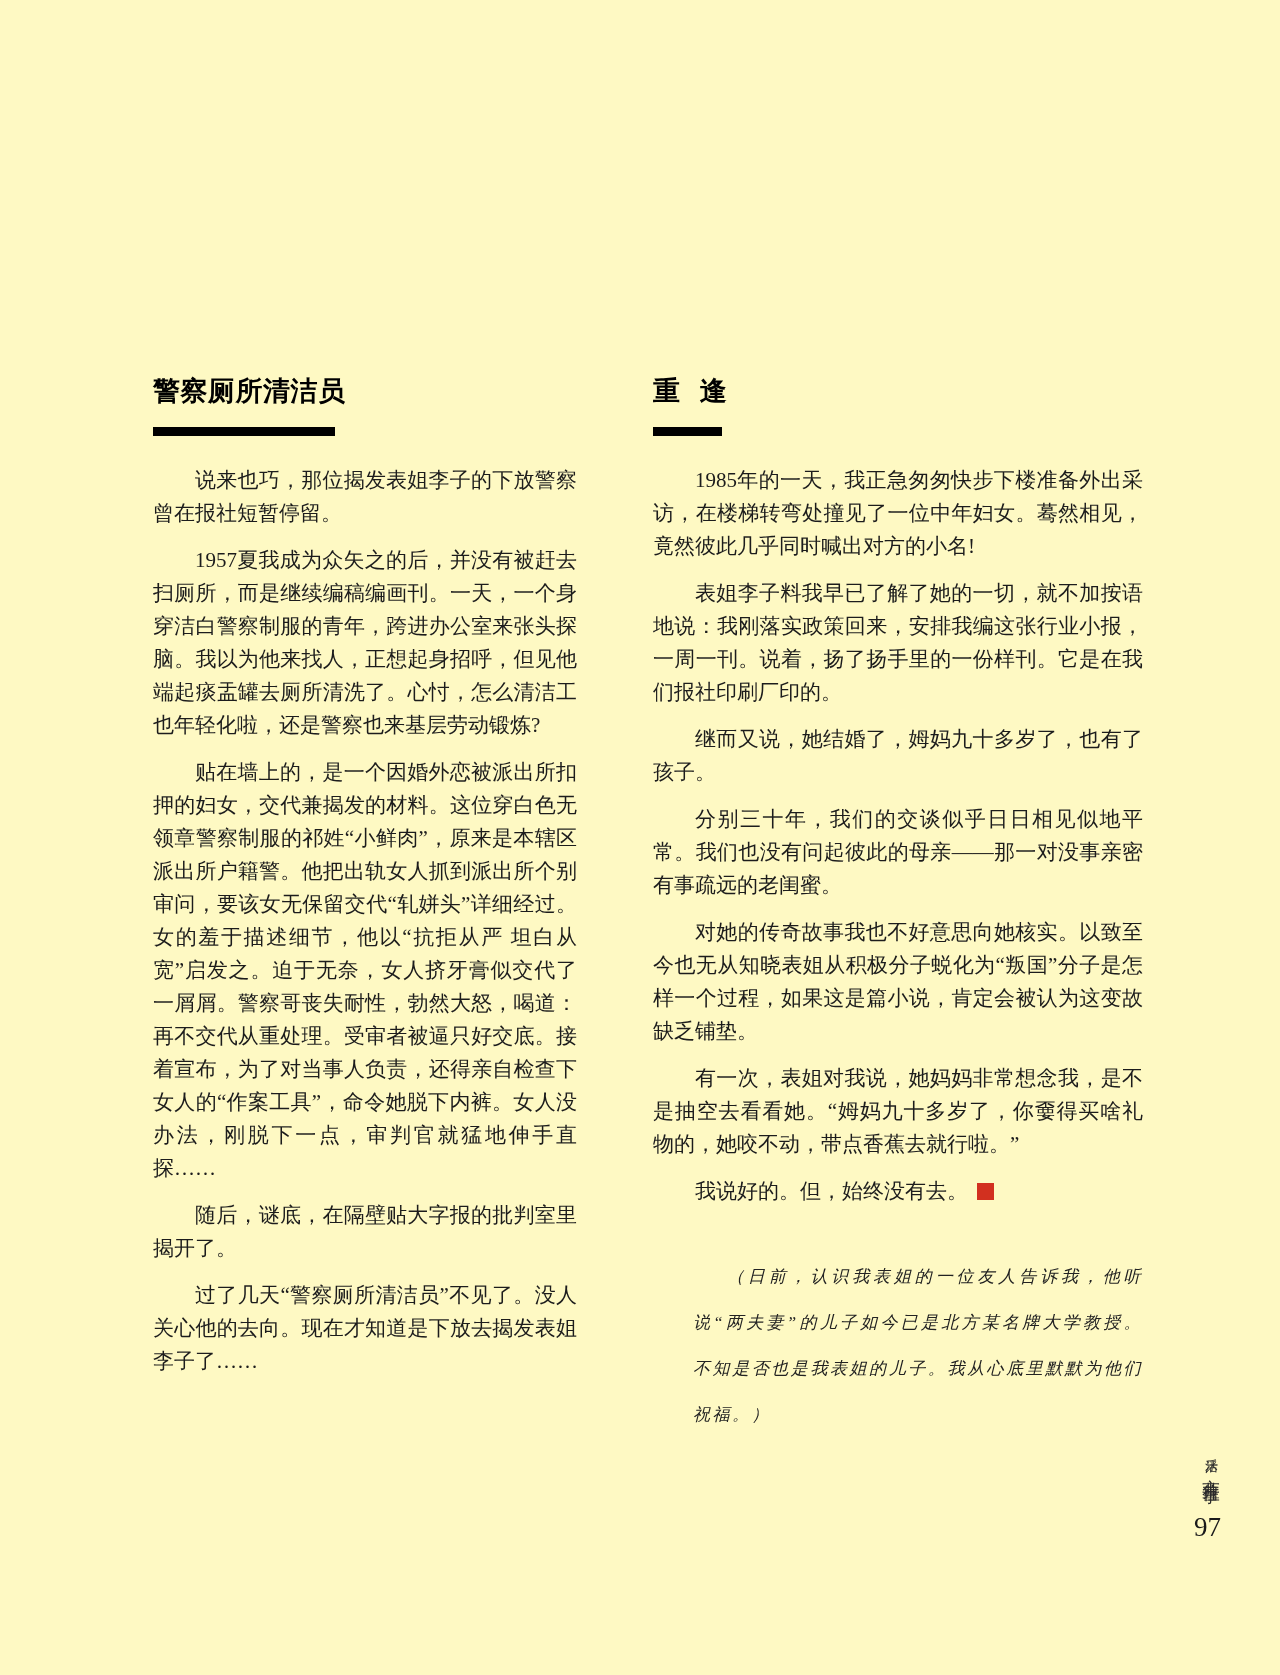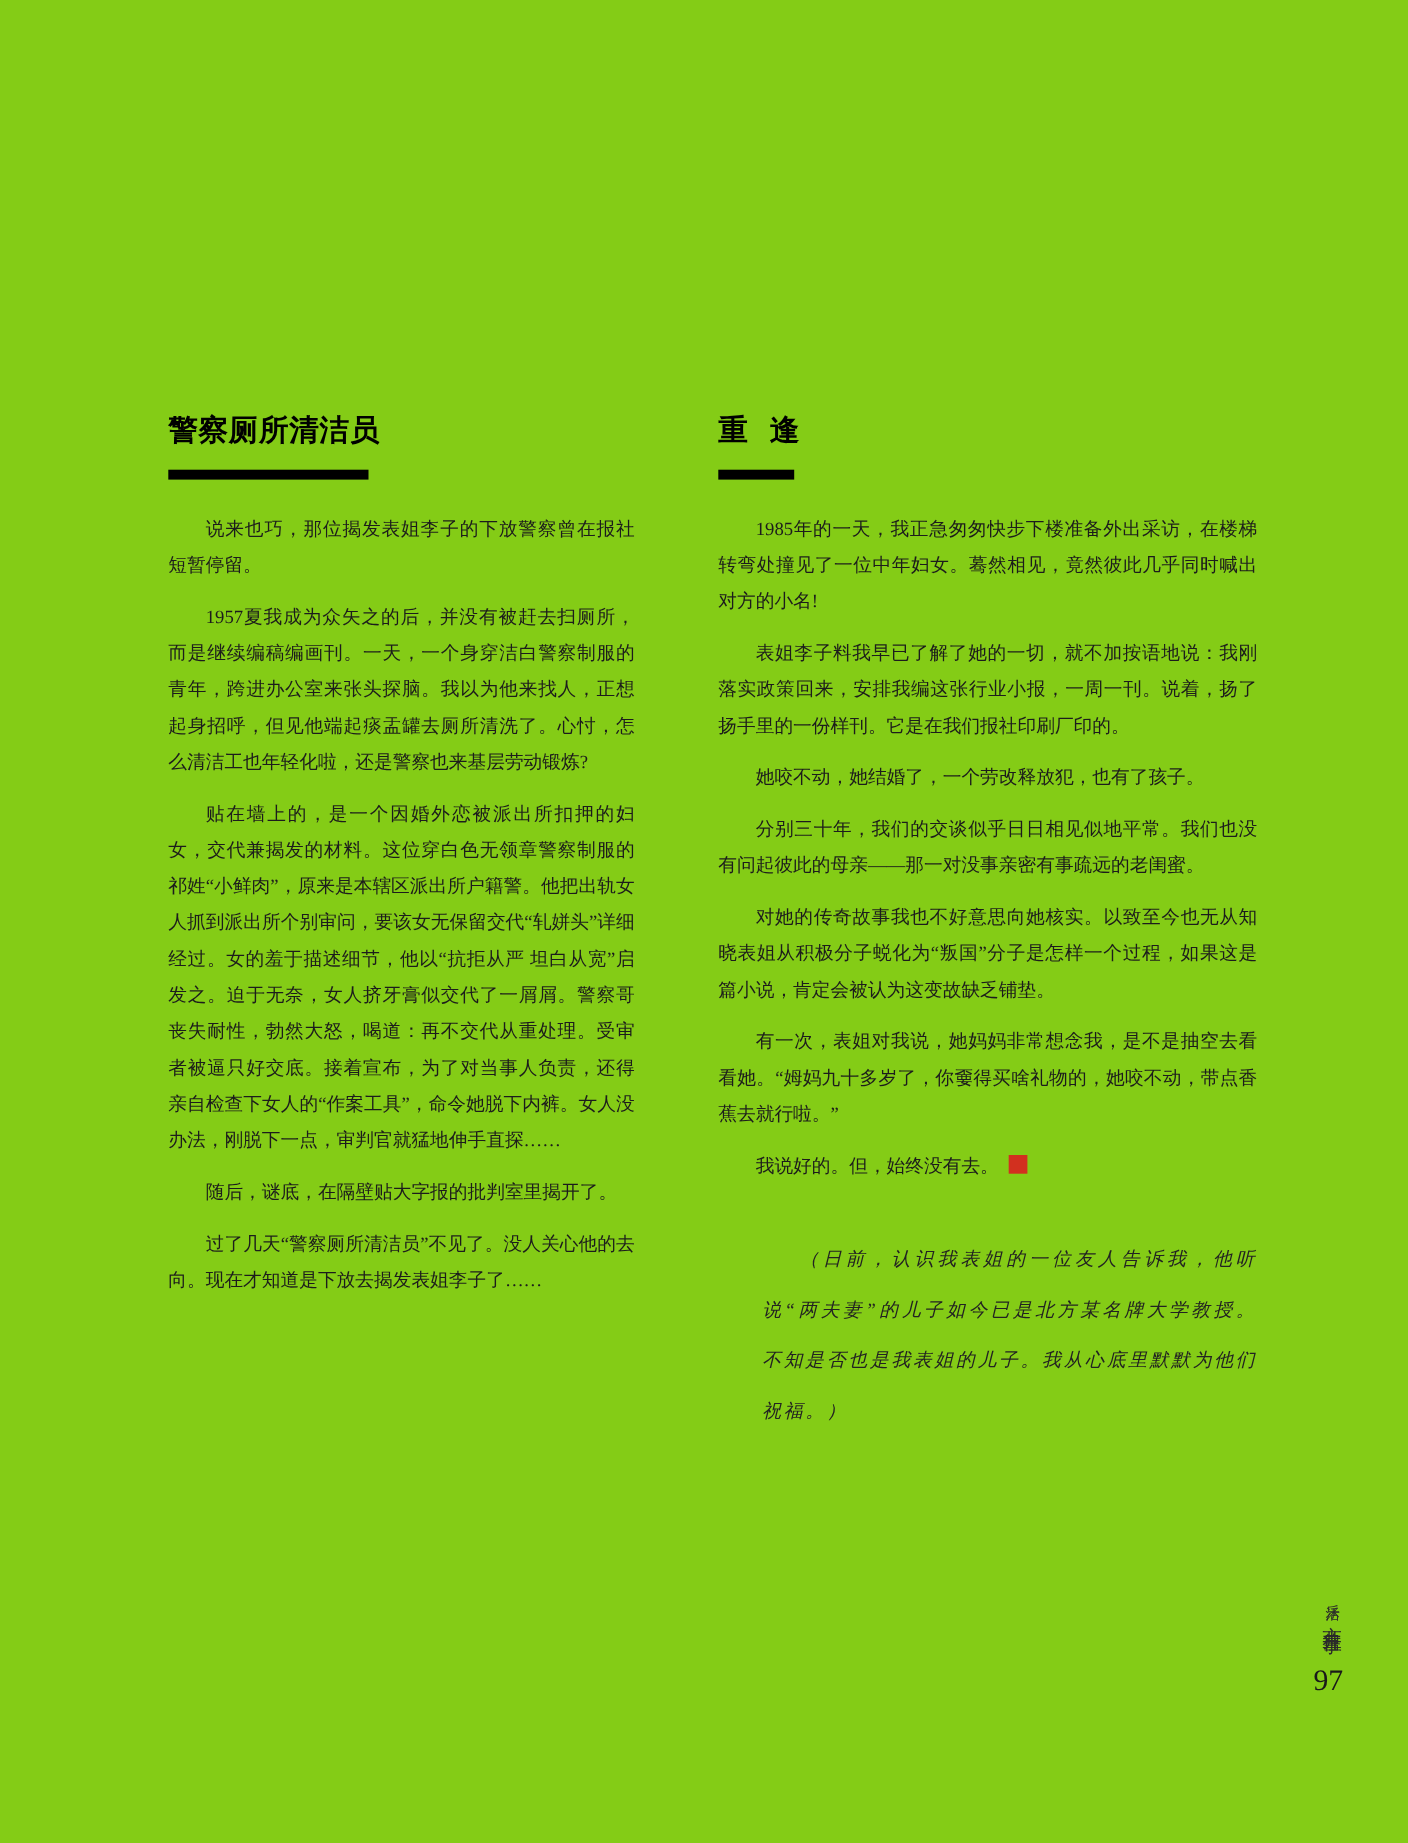--- a/index.html
+++ b/index.html
@@ -1,38 +1,38 @@
 <!DOCTYPE html>
 <html><head>
 <meta charset="utf-8">
 <style>
   html,body { margin:0; padding:0; background:#ffffff; }
   .page {
     position:relative;
     width:1280px; height:1675px;
-    background:#84cc16;
+    background:#fef9c3;
     font-family:"Liberation Serif","DejaVu Serif",serif;
     color:#1a1a1a;
     overflow:hidden;
   }
   .column { position:absolute; top:372px; }
   .col-left  { left:153px; width:424px; }
   .col-right { left:653px; width:490px; }
   .heading {
     font-size:27px; line-height:38px; font-weight:bold;
     color:#000; margin:0; letter-spacing:0.5px;
   }
   .col-right .heading { word-spacing:12px; }
   .rule { height:9px; background:#000; margin-top:17px; }
   .rule-left  { width:182px; }
   .rule-right { width:69px; }
   .body-text { margin-top:28px; }
   .para {
     margin:0 0 14px 0;
-    font-size:17px; line-height:33px;
+    font-size:21px; line-height:33px;
     text-align:justify; text-indent:2em;
     color:#1c1c1c;
   }
   .endmark {
     display:inline-block;
     width:17px; height:17px;
     margin-left:9px;
     vertical-align:-2px;
   }
   .endnote {
@@ -77,21 +77,21 @@
       <p class="para">过了几天“警察厕所清洁员”不见了。没人关心他的去向。现在才知道是下放去揭发表姐李子了……</p>
     </div>
   </div>
 
   <div class="column col-right">
     <h2 class="heading">重 逢</h2>
     <div class="rule rule-right"></div>
     <div class="body-text">
       <p class="para">1985年的一天，我正急匆匆快步下楼准备外出采访，在楼梯转弯处撞见了一位中年妇女。蓦然相见，竟然彼此几乎同时喊出对方的小名!</p>
       <p class="para">表姐李子料我早已了解了她的一切，就不加按语地说：我刚落实政策回来，安排我编这张行业小报，一周一刊。说着，扬了扬手里的一份样刊。它是在我们报社印刷厂印的。</p>
-      <p class="para">她咬不动，她结婚了，一个劳改释放犯，也有了孩子。</p>
+      <p class="para">继而又说，她结婚了，姆妈九十多岁了，也有了孩子。</p>
       <p class="para">分别三十年，我们的交谈似乎日日相见似地平常。我们也没有问起彼此的母亲——那一对没事亲密有事疏远的老闺蜜。</p>
       <p class="para">对她的传奇故事我也不好意思向她核实。以致至今也无从知晓表姐从积极分子蜕化为“叛国”分子是怎样一个过程，如果这是篇小说，肯定会被认为这变故缺乏铺垫。</p>
       <p class="para">有一次，表姐对我说，她妈妈非常想念我，是不是抽空去看看她。“姆妈九十多岁了，你嫑得买啥礼物的，她咬不动，带点香蕉去就行啦。”</p>
       <p class="para"><span>我说好的。但，始终没有去。</span><span class="endmark" style="background: rgb(210, 48, 31);"></span></p>
       <p class="endnote">（日前，认识我表姐的一位友人告诉我，他听说“两夫妻”的儿子如今已是北方某名牌大学教授。不知是否也是我表姐的儿子。我从心底里默默为他们祝福。）</p>
     </div>
   </div>
 
   <div class="sidebar">
     <span class="sb-small">乐活</span><span class="sb-slash">／</span><span class="sb-large">市井往事</span>

